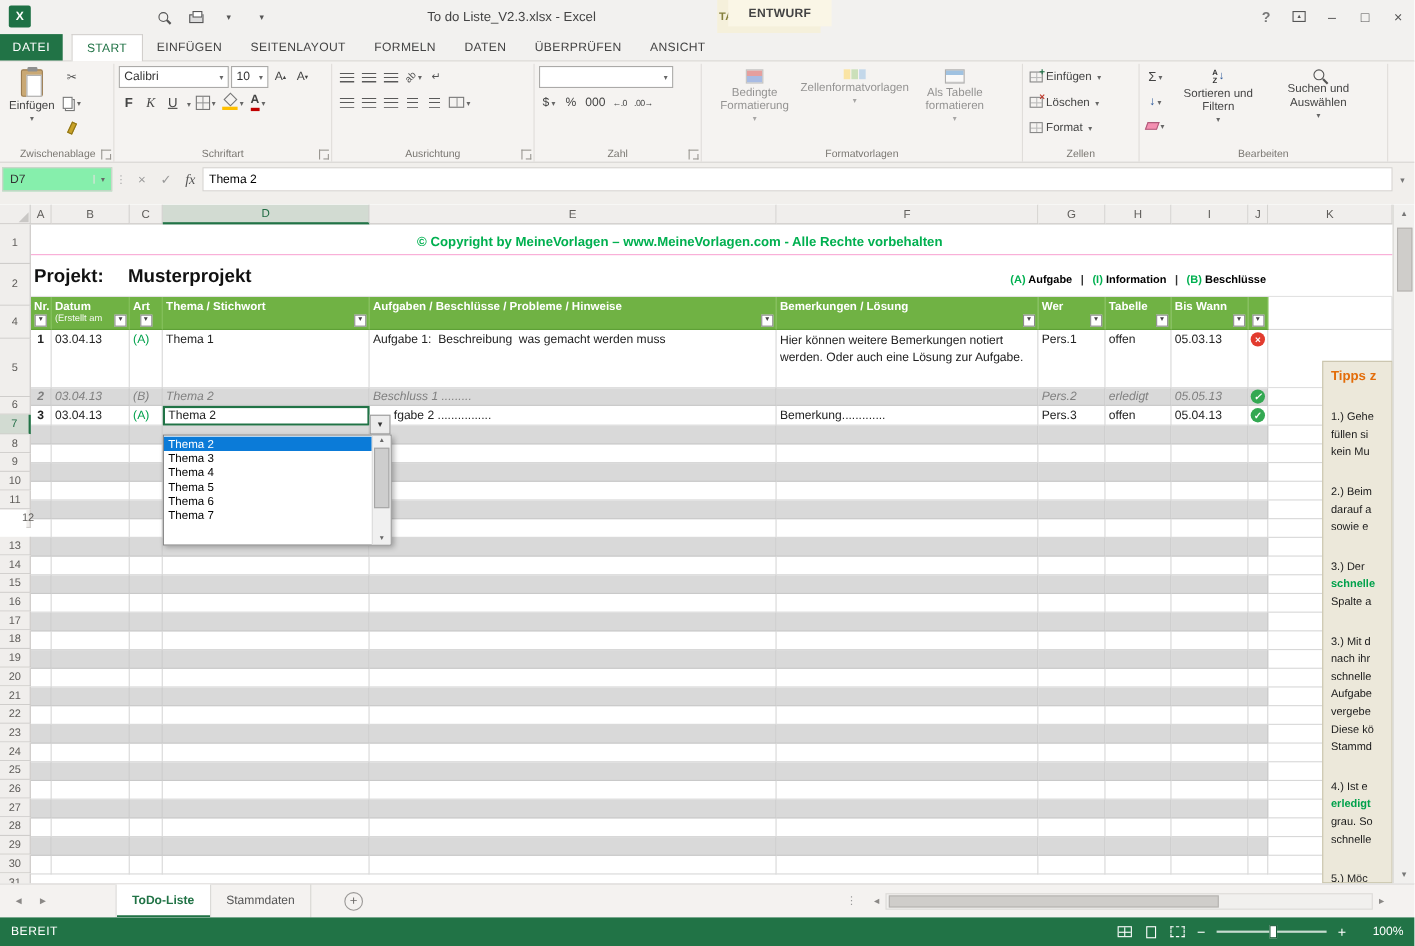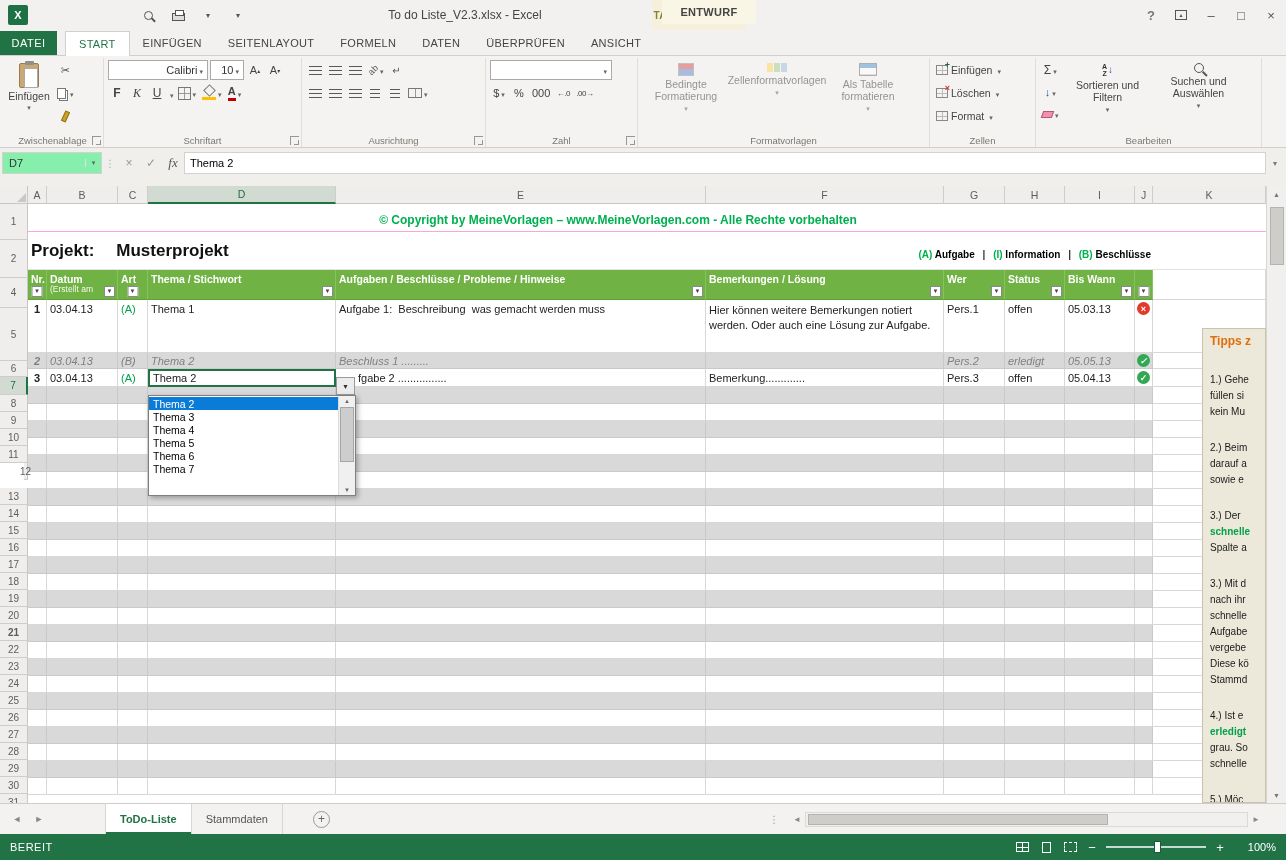--- a/index.html
+++ b/index.html
@@ -37,21 +37,21 @@
   .glabel{position:absolute;bottom:1px;left:0;right:0;text-align:center;font-size:9.5px;color:#7a7772;white-space:nowrap}
   .launcher{position:absolute;right:2px;bottom:2px;width:9px;height:9px;border-left:1px solid #9a9792;border-top:1px solid #9a9792}
   .launcher::after{content:'';position:absolute;right:0;bottom:0;width:4px;height:4px;border-right:1.5px solid #9a9792;border-bottom:1.5px solid #9a9792}
   .gbody{display:flex;gap:3px}
   .gcol{display:flex;flex-direction:column;gap:3px}
   .frow{display:flex;gap:2px;align-items:center}
   .sbtn{height:20px;min-width:18px;display:inline-flex;align-items:center;justify-content:center;font-size:11px;color:#444;padding:0 2px}
   .sbtn.bold{font-weight:bold;font-size:12px}
   .sbtn.italic{font-style:italic;font-family:"Liberation Serif",serif;font-size:12px}
   .sbtn.under{text-decoration:underline;font-size:12px}
-  .combo{background:#fff;border:1px solid #abaaa8;height:20px;display:inline-flex;align-items:center;justify-content:flex-end;font-size:11px;padding:0 4px;color:#333}
+  .combo{background:#fff;border:1px solid #abaaa8;height:20px;display:inline-flex;align-items:center;justify-content:space-between;font-size:11px;padding:0 4px;color:#333}
   .caret::after{content:"▾";font-size:7px;color:#666;margin-left:2px}
   .caret-solo{font-size:7px;color:#666}
   .bigbtn{display:flex;flex-direction:column;align-items:center;width:88px;padding:3px 2px 0;font-size:10.5px;color:#444;text-align:center;line-height:1.15;gap:2px}
   .bigbtn .caret-solo{margin-top:1px}
   .dim{opacity:.55}
 
   .g-clip{width:102px}
   .paste-btn{display:flex;flex-direction:column;align-items:center;width:46px;padding-top:3px;font-size:10.5px;color:#444;gap:2px}
   .i-paste{width:20px;height:25px;background:#c9a874;border:1px solid #9a7b4f;border-radius:2px;position:relative}
   .i-paste::before{content:'';position:absolute;left:4px;top:4px;width:12px;height:18px;background:#fff;border:1px solid #aaa}
@@ -513,21 +513,21 @@
         <div class="rownum" style="height: 17px;">11</div>
         <div class="rownum" style="height: 17px; margin-left: 24px;">12</div>
         <div class="rownum" style="height: 17px; margin-top: 8px;">13</div>
         <div class="rownum" style="height: 17px;">14</div>
         <div class="rownum" style="height: 17px;">15</div>
         <div class="rownum" style="height: 17px;">16</div>
         <div class="rownum" style="height: 17px;">17</div>
         <div class="rownum" style="height: 17px;">18</div>
         <div class="rownum" style="height: 17px;">19</div>
         <div class="rownum" style="height: 17px;">20</div>
-        <div class="rownum" style="height: 17px; font-weight: bold;">21</div>
+        <div class="rownum" style="height: 17px;">21</div>
         <div class="rownum" style="height: 17px;">22</div>
         <div class="rownum" style="height: 17px;">23</div>
         <div class="rownum" style="height: 17px;">24</div>
         <div class="rownum" style="height: 17px;">25</div>
         <div class="rownum" style="height: 17px;">26</div>
         <div class="rownum" style="height: 17px;">27</div>
         <div class="rownum" style="height: 17px;">28</div>
         <div class="rownum" style="height: 17px;">29</div>
         <div class="rownum" style="height: 17px;">30</div>
         <div class="rownum" style="height: 17px;">31</div>
@@ -557,21 +557,21 @@
       </div>
 
       <div class="srow r4">
         <div class="hcell cA"><span>Nr.</span><span class="filter-btn fb-centered"></span></div>
         <div class="hcell cB"><span>Datum</span><span class="hsub">(Erstellt am</span><span class="filter-btn"></span></div>
         <div class="hcell cC"><span>Art</span><span class="filter-btn fb-centered"></span></div>
         <div class="hcell cD"><span>Thema / Stichwort</span><span class="filter-btn"></span></div>
         <div class="hcell cE"><span>Aufgaben / Beschlüsse / Probleme / Hinweise</span><span class="filter-btn"></span></div>
         <div class="hcell cF"><span>Bemerkungen / Lösung</span><span class="filter-btn"></span></div>
         <div class="hcell cG"><span>Wer</span><span class="filter-btn"></span></div>
-        <div class="hcell cH"><span>Status</span><span class="filter-btn"></span></div>
+        <div class="hcell cH"><span>Tabelle</span><span class="filter-btn"></span></div>
         <div class="hcell cI"><span>Bis Wann</span><span class="filter-btn"></span></div>
         <div class="hcell cJ">
             <span class="filter-btn fb-centered"></span>
           </div>
         <div class="cell cK"></div>
       </div>
 
       <div class="srow r5">
         <div class="cell cA nr">1</div>
         <div class="cell cB">03.04.13</div>

